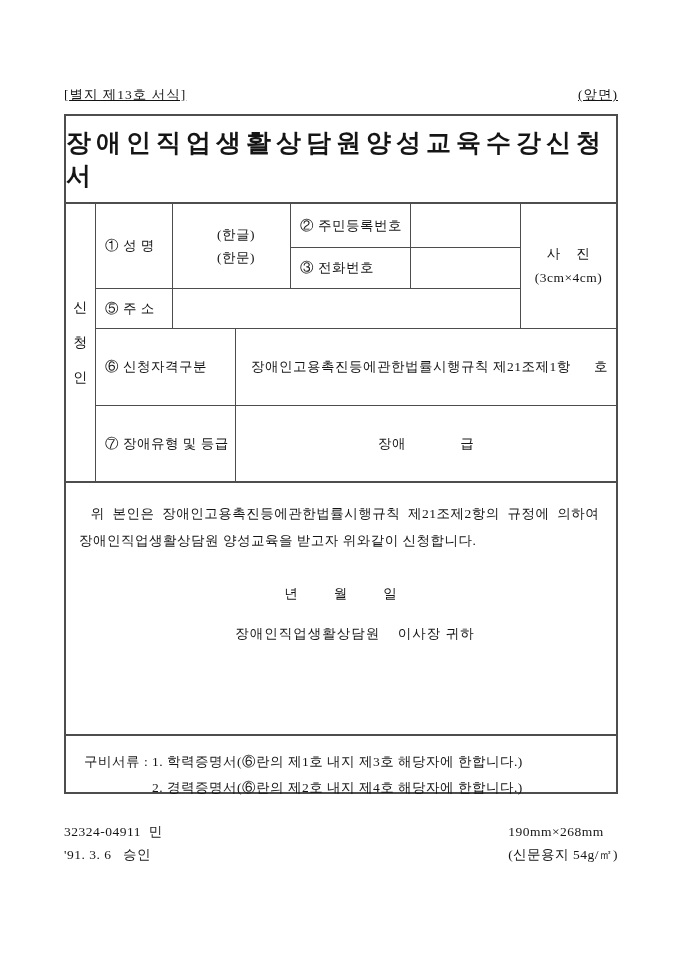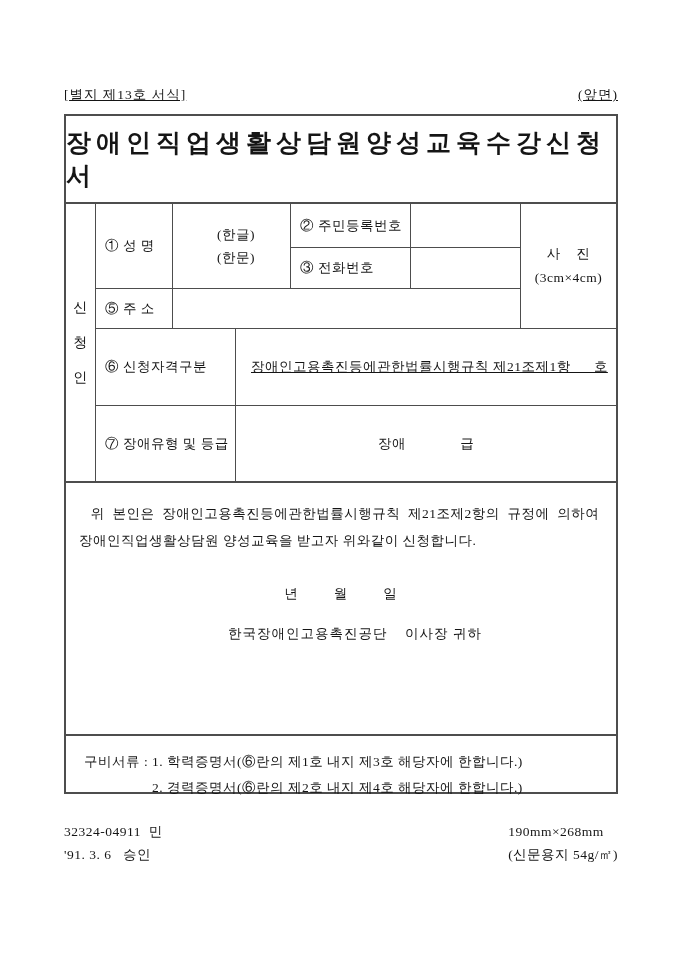--- a/index.html
+++ b/index.html
@@ -115,31 +115,31 @@
 
     <div class="cell bb photo-cell" style="grid-row:1/4; grid-column:7/8;">
       <span class="pre">사    진</span>
       <span>(3cm×4cm)</span>
     </div>
 
     <div class="cell br bb" style="grid-row:3/4; grid-column:2/3;">⑤ 주 소</div>
     <div class="cell br bb" style="grid-row:3/4; grid-column:3/7;"></div>
 
     <div class="cell br bb" style="grid-row:4/5; grid-column:2/4;">⑥ 신청자격구분</div>
-    <div class="cell bb pre" style="grid-row:4/5; grid-column:4/8; padding-left:15px;text-decoration:underline;">장애인고용촉진등에관한법률시행규칙 제21조제1항      호</div>
+    <div class="cell bb pre" style="grid-row:4/5; grid-column:4/8; padding-left:15px;">장애인고용촉진등에관한법률시행규칙 제21조제1항      호</div>
 
     <div class="cell br" style="grid-row:5/6; grid-column:2/4;">⑦ 장애유형 및 등급</div>
     <div class="cell center pre" style="grid-row:5/6; grid-column:4/8;">장애              급</div>
   </div>
 
   <div class="declaration">
     <div class="decl-par pre">   위  본인은  장애인고용촉진등에관한법률시행규칙  제21조제2항의  규정에  의하여</div>
     <div class="decl-par">장애인직업생활상담원 양성교육을 받고자 위와같이 신청합니다.</div>
     <div class="date-line pre">년        월        일</div>
-    <div class="recipient-line pre">한국장애인고용촉진공단    이사장 귀하</div>
+    <div class="recipient-line pre">장애인직업생활상담원    이사장 귀하</div>
   </div>
 
   <div class="documents">
     <span class="pre">구비서류 : </span>
     <span class="doc-items">
       <span>1. 학력증명서(⑥란의 제1호 내지 제3호 해당자에 한합니다.)</span>
       <span>2. 경력증명서(⑥란의 제2호 내지 제4호 해당자에 한합니다.)</span>
     </span>
   </div>
 

